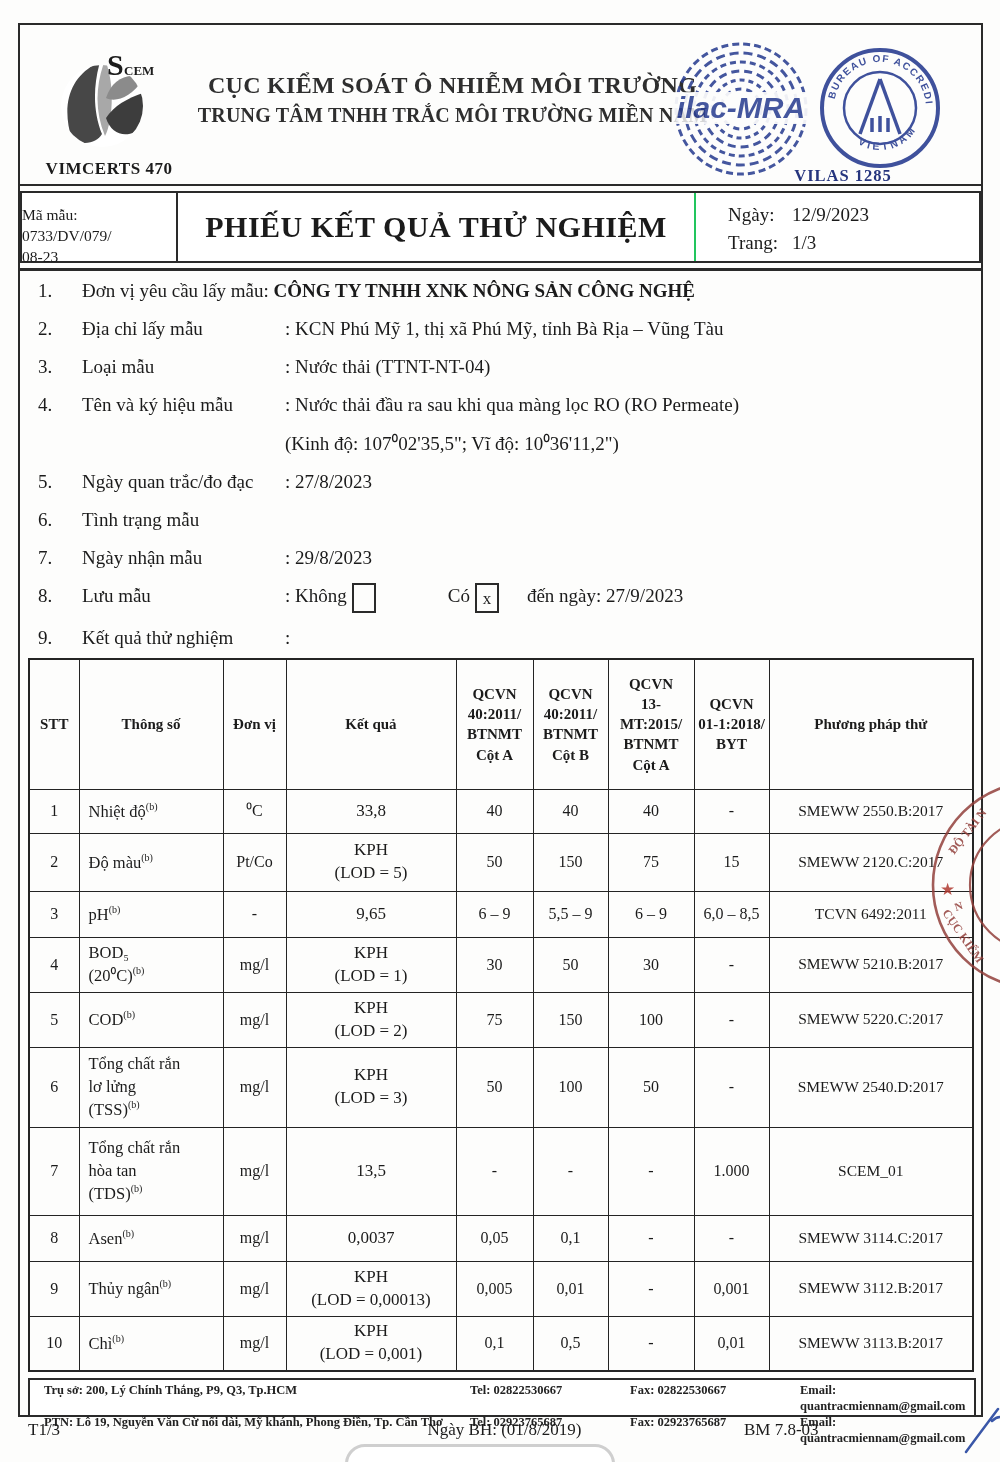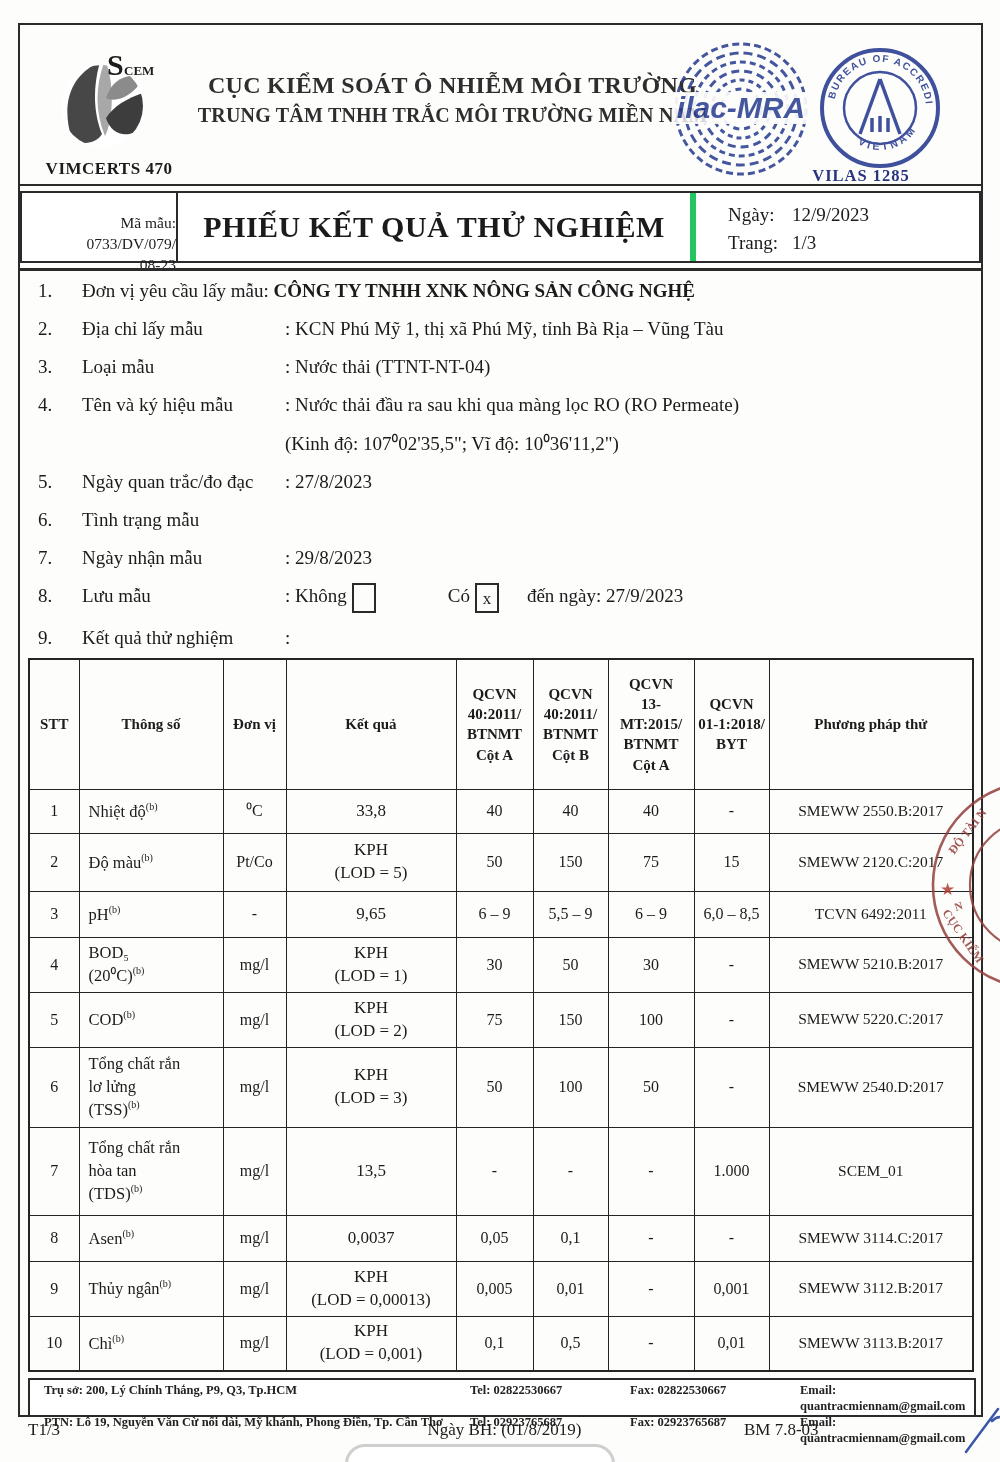--- a/index.html
+++ b/index.html
@@ -15,30 +15,30 @@
   .page-frame { left:18px; top:23px; width:965px; height:1394px; border:2px solid #2a2a2a; background:transparent; }
 
   
   .logo-wrap { left:50px; top:40px; width:110px; height:115px; }
   .vimcerts { left:24px; top:159px; width:170px; text-align:center; font-weight:bold; font-size:17px; letter-spacing:.5px; }
   .org-lines { left:175px; top:72px; width:555px; text-align:center; font-weight:bold; color:#2e2e2e; }
   .org1 { font-size:24px; letter-spacing:.3px; }
   .org2 { font-size:20px; margin-top:5px; letter-spacing:.2px; }
   .ilac-stamp { left:670px; top:38px; width:142px; height:142px; opacity:.88; }
   .boa-stamp { left:818px; top:46px; width:124px; height:124px; opacity:.9; }
-  .vilas { left:796px; top:166px; width:130px; text-align:center; font-weight:bold; font-size:16.5px; color:#26357e; letter-spacing:1px; }
+  .vilas { left:778px; top:166px; width:130px; text-align:center; font-weight:bold; font-size:16.5px; color:#26357e; letter-spacing:1px; }
 
   .rule { left:18px; width:965px; background:#2a2a2a; }
   .rule-a { top:184px; height:2px; }
   .rule-b { top:268px; height:2.5px; }
 
   
   .title-block { left:20px; top:191px; width:961px; height:72px; border:2px solid #2a2a2a; display:flex; background:#fff; }
-  .tb-code { width:156px; border-right:2px solid #2a2a2a; text-align:right; font-size:15.5px; padding-top:20px; line-height:1.35; }
-  .tb-title { flex:1; border-right:6px solid #22c55e; display:flex; align-items:center; justify-content:center;
+  .tb-code { width:156px; border-right:2px solid #2a2a2a; text-align:left; font-size:15.5px; padding-top:12px; line-height:1.35; }
+  .tb-title { flex:1; border-right:2px solid #22c55e; display:flex; align-items:center; justify-content:center;
               font-size:30px; font-weight:bold; letter-spacing:.5px; }
   .tb-right { width:283px; padding:8px 0 0 32px; font-size:19px; line-height:1.45; }
   .tb-right .lbl { display:inline-block; width:64px; }
 
   
   .items { left:38px; top:278px; width:935px; font-size:19px; }
   .item-row { display:flex; margin-bottom:12px; line-height:26px; }
   .item-num { width:44px; flex:0 0 44px; }
   .item-label { width:203px; flex:0 0 203px; }
   .item-value { flex:1; }

